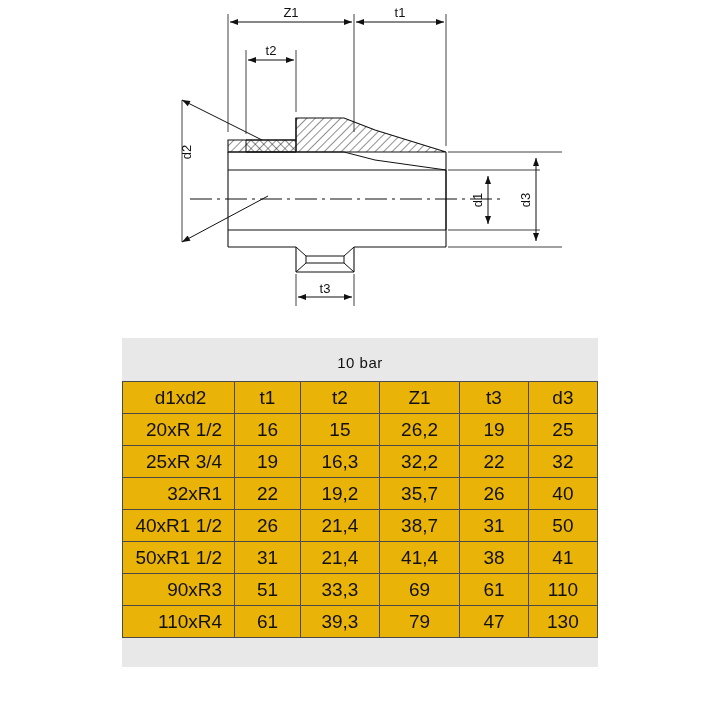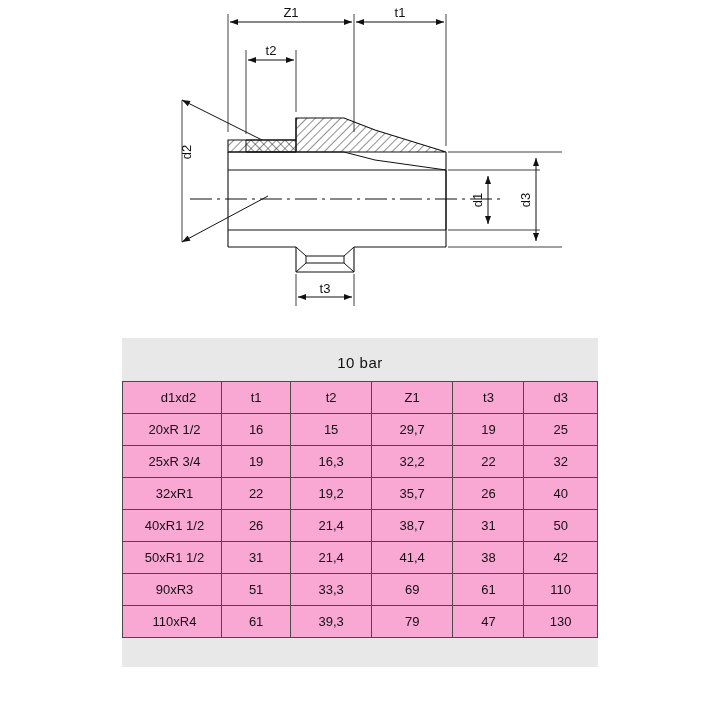--- a/index.html
+++ b/index.html
@@ -57,31 +57,32 @@
     margin: 6px 0 10px 0;
     font-family: "Liberation Sans", sans-serif;
   }
   table.spec {
     border-collapse: collapse;
     margin: 0 auto;
     background: #e8e8e8;
   }
   table.spec td, table.spec th {
     border: 1px solid #4a4a4a;
-    font-size: 13px;
+    font-size: 19px;
     font-weight: normal;
     font-family: "Liberation Sans", sans-serif;
     color: #111;
     text-align: center;
     height: 31px;
-    padding: 0 17px;
-    background: #f9a8d4;
+    padding: 0 8px;
+    background: #eab308;
   }
   table.spec th.c0, table.spec td.c0 {
     width: 104px;
+    text-align: right;
     padding-right: 12px;
   }
   table.spec th.c0 { text-align: center; padding-right: 4px; }
   table.spec td.c1, table.spec th.c1 { width: 62px; }
   table.spec td.c2, table.spec th.c2 { width: 74px; }
   table.spec td.c3, table.spec th.c3 { width: 76px; }
   table.spec td.c4, table.spec th.c4 { width: 66px; }
   table.spec td.c5, table.spec th.c5 { width: 62px; }
 </style>
 </head>
@@ -189,21 +190,21 @@
           <th class="c3">Z1</th>
           <th class="c4">t3</th>
           <th class="c5">d3</th>
         </tr>
       </thead>
       <tbody>
         <tr>
           <td class="c0">20xR 1/2</td>
           <td class="c1">16</td>
           <td class="c2">15</td>
-          <td class="c3">29,7</td>
+          <td class="c3">26,2</td>
           <td class="c4">19</td>
           <td class="c5">25</td>
         </tr>
         <tr>
           <td class="c0">25xR 3/4</td>
           <td class="c1">19</td>
           <td class="c2">16,3</td>
           <td class="c3">32,2</td>
           <td class="c4">22</td>
           <td class="c5">32</td>
@@ -223,21 +224,21 @@
           <td class="c3">38,7</td>
           <td class="c4">31</td>
           <td class="c5">50</td>
         </tr>
         <tr>
           <td class="c0">50xR1 1/2</td>
           <td class="c1">31</td>
           <td class="c2">21,4</td>
           <td class="c3">41,4</td>
           <td class="c4">38</td>
-          <td class="c5">42</td>
+          <td class="c5">41</td>
         </tr>
         <tr>
           <td class="c0">90xR3</td>
           <td class="c1">51</td>
           <td class="c2">33,3</td>
           <td class="c3">69</td>
           <td class="c4">61</td>
           <td class="c5">110</td>
         </tr>
         <tr>

